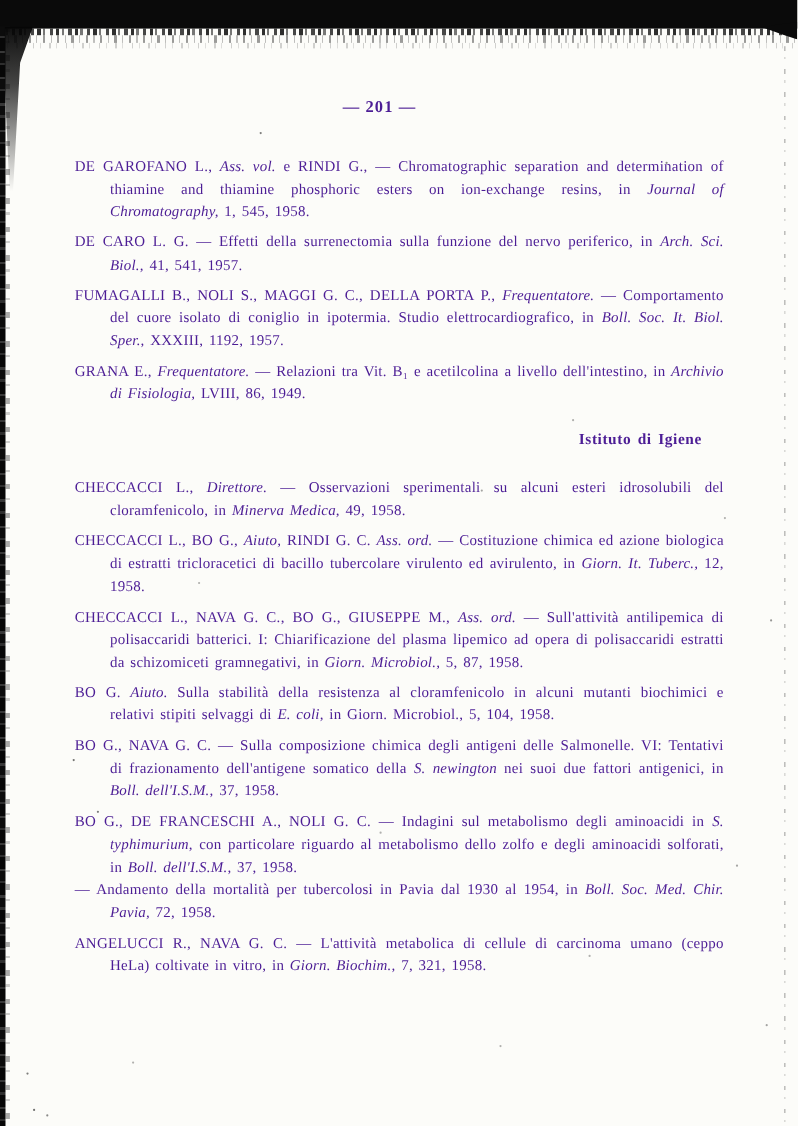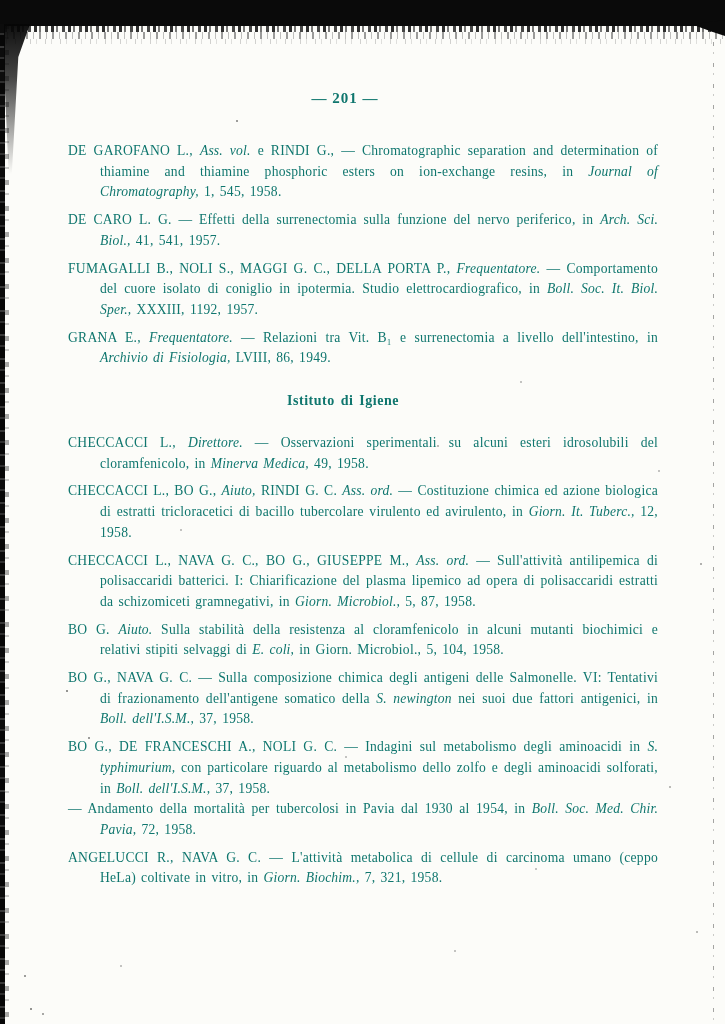--- a/index.html
+++ b/index.html
@@ -85,21 +85,21 @@
       696px 931px 0 0 rgba(0,0,0,.35),
       454px 950px 0 0 rgba(0,0,0,.3),
       24px 975px 0 0 rgba(0,0,0,.5),
       30px 1008px 0 0 rgba(0,0,0,.55),
       42px 1013px 0 0 rgba(0,0,0,.45),
       120px 965px 0 0 rgba(0,0,0,.3);
   }
   
   .content {
     position: absolute; top: 26px; left: 68px; width: 590px;
-    color: #0f766e;
+    color: #4c1d95;
   }
   .page-num {
     margin-top: 64px;
     text-align: center;
     transform: translateX(-18px);
     font-size: 15px;
     font-weight: bold;
     letter-spacing: 1px;
   }
   .entries { margin-top: 34px; }
@@ -111,21 +111,21 @@
     text-align: justify;
     font-size: 13.6px;
     line-height: 20.7px;
     letter-spacing: 0.25px;
     word-spacing: 1.5px;
   }
   .entry.continuation { margin-top: -7px; }
   .entry i { letter-spacing: 0.2px; }
   .section-heading {
     margin-top: 24px;
-    text-align: center;
+    text-align: right;
     transform: translateX(-20px);
     font-size: 14px;
     font-weight: bold;
     letter-spacing: 0.5px;
     word-spacing: 2px;
   }
 </style>
 </head>
 <body>
 
@@ -142,21 +142,21 @@
   <div class="right-line"></div>
   <div class="specks"></div>
 
   <div class="content">
     <div class="page-num">— 201 —</div>
 
     <div class="entries">
         <p class="entry"><span>DE GAROFANO L., </span><i>Ass. vol.</i><span> e RINDI G., — Chromatographic separation and determination of thiamine and thiamine phosphoric esters on ion-exchange resins, in </span><i>Journal of Chromatography,</i><span> 1, 545, 1958.</span></p>
         <p class="entry"><span>DE CARO L. G. — Effetti della surrenectomia sulla funzione del nervo periferico, in </span><i>Arch. Sci. Biol.,</i><span> 41, 541, 1957.</span></p>
         <p class="entry"><span>FUMAGALLI B., NOLI S., MAGGI G. C., DELLA PORTA P., </span><i>Frequentatore.</i><span> — Comportamento del cuore isolato di coniglio in ipotermia. Studio elettrocardiografico, in </span><i>Boll. Soc. It. Biol. Sper.,</i><span> XXXIII, 1192, 1957.</span></p>
-        <p class="entry"><span>GRANA E., </span><i>Frequentatore.</i><span> — Relazioni tra Vit. B₁ e surrenectomia a livello dell'intestino, in </span><i>Archivio di Fisiologia,</i><span> LVIII, 86, 1949.</span></p>
+        <p class="entry"><span>GRANA E., </span><i>Frequentatore.</i><span> — Relazioni tra Vit. B₁ e acetilcolina a livello dell'intestino, in </span><i>Archivio di Fisiologia,</i><span> LVIII, 86, 1949.</span></p>
       </div>
 
     <div class="section-heading">Istituto di Igiene</div>
 
     <div class="entries igiene">
         <p class="entry"><span>CHECCACCI L., </span><i>Direttore.</i><span> — Osservazioni sperimentali su alcuni esteri idrosolubili del cloramfenicolo, in </span><i>Minerva Medica,</i><span> 49, 1958.</span></p>
         <p class="entry"><span>CHECCACCI L., BO G., </span><i>Aiuto,</i><span> RINDI G. C. </span><i>Ass. ord.</i><span> — Costituzione chimica ed azione biologica di estratti tricloracetici di bacillo tubercolare virulento ed avirulento, in </span><i>Giorn. It. Tuberc.,</i><span> 12, 1958.</span></p>
         <p class="entry"><span>CHECCACCI L., NAVA G. C., BO G., GIUSEPPE M., </span><i>Ass. ord.</i><span> — Sull'attività antilipemica di polisaccaridi batterici. I: Chiarificazione del plasma lipemico ad opera di polisaccaridi estratti da schizomiceti gramnegativi, in </span><i>Giorn. Microbiol.,</i><span> 5, 87, 1958.</span></p>
         <p class="entry"><span>BO G. </span><i>Aiuto.</i><span> Sulla stabilità della resistenza al cloramfenicolo in alcuni mutanti biochimici e relativi stipiti selvaggi di </span><i>E. coli,</i><span> in Giorn. Microbiol., 5, 104, 1958.</span></p>
         <p class="entry"><span>BO G., NAVA G. C. — Sulla composizione chimica degli antigeni delle Salmonelle. VI: Tentativi di frazionamento dell'antigene somatico della </span><i>S. newington</i><span> nei suoi due fattori antigenici, in </span><i>Boll. dell'I.S.M.,</i><span> 37, 1958.</span></p>

